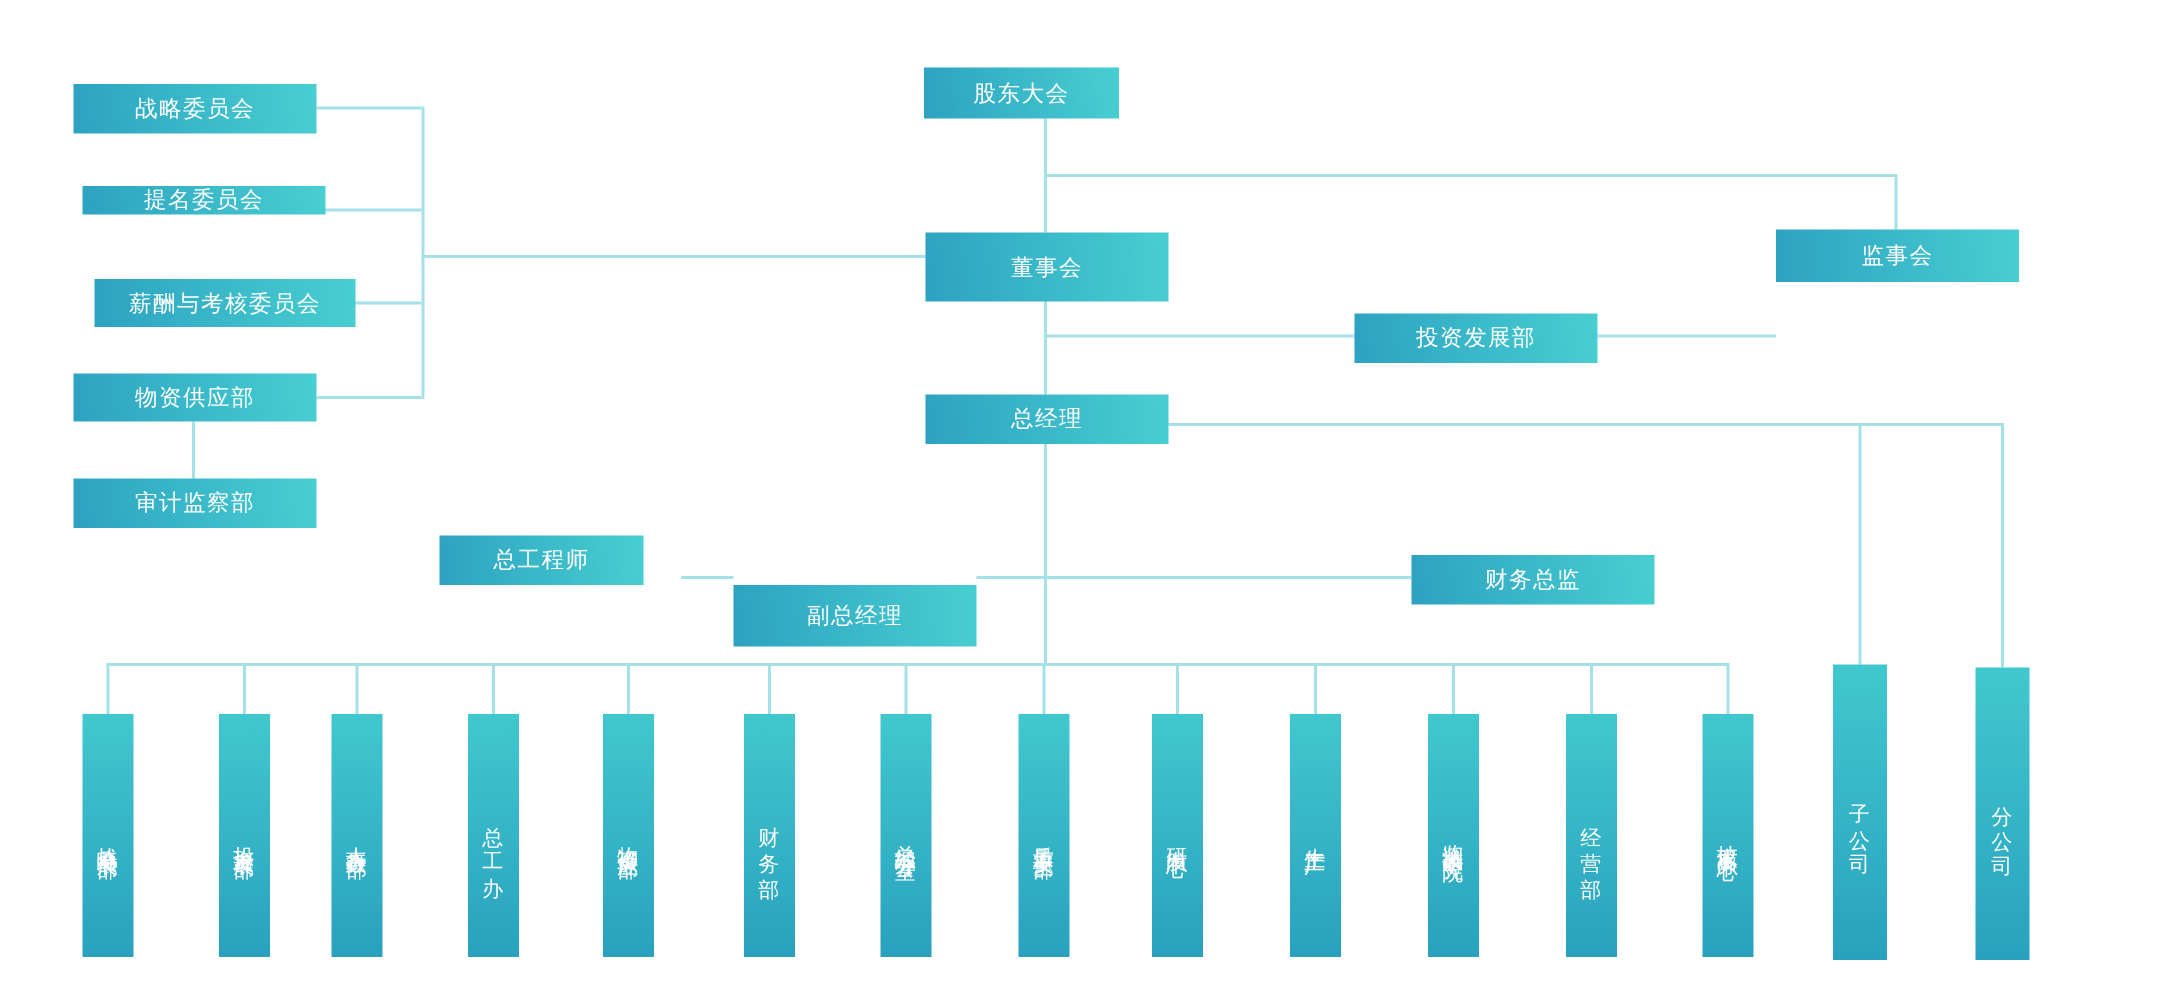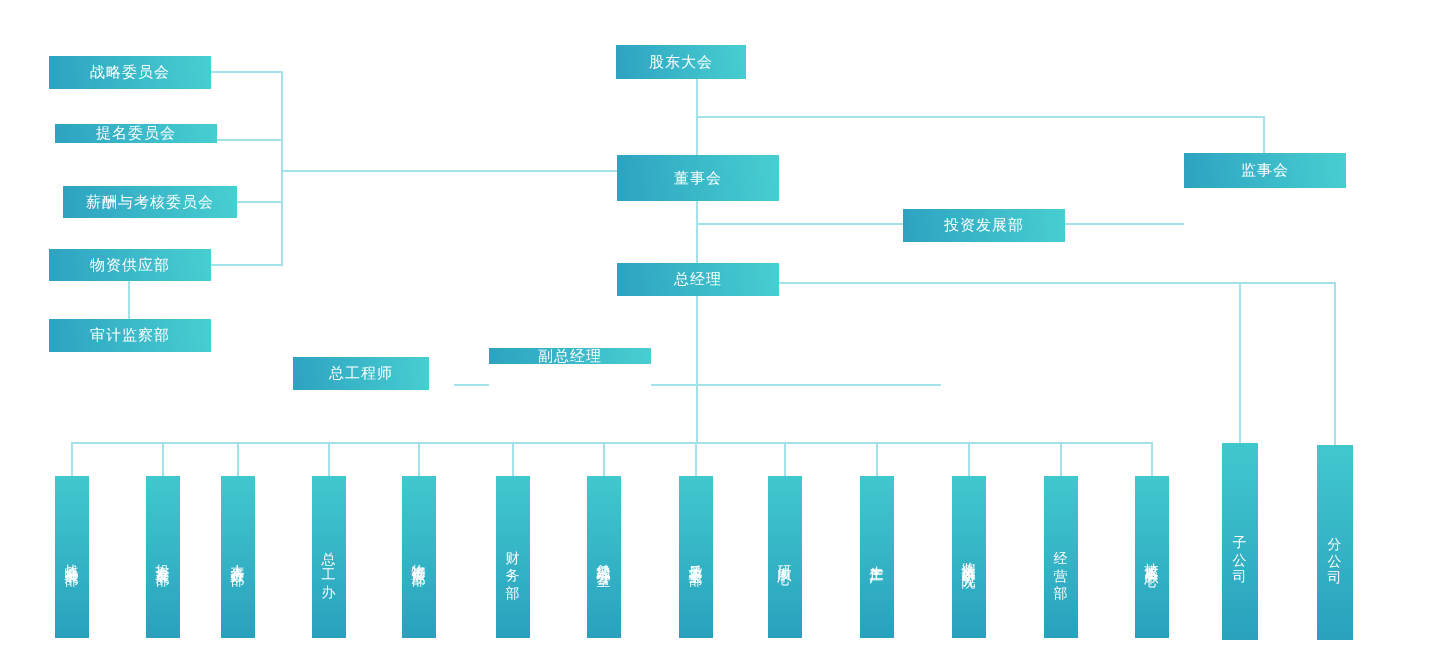--- a/index.html
+++ b/index.html
@@ -114,22 +114,25 @@
   </div>
   <div class="hbox" style="left:49px;top:249px;width:162px;height:32px">
     <span>物资供应部</span>
   </div>
   <div class="hbox" style="left:49px;top:319px;width:162px;height:33px">
     <span>审计监察部</span>
   </div>
   <div class="hbox" style="left:293px;top:357px;width:136px;height:33px">
     <span>总工程师</span>
   </div>
-  <div class="hbox" style="left:489px;top:348px;width:162px;height:16px">
+  <div class="hbox" style="left:489px;top:390px;width:162px;height:41px">
     <span>副总经理</span>
+  </div>
+  <div class="hbox" style="left:941px;top:370px;width:162px;height:33px">
+    <span>财务总监</span>
   </div>
 
   <div class="vbox" style="left:55px;top:476px;width:34px;height:162px">
     <span class="vtext sp-n">战略发展部</span>
   </div>
   <div class="vbox" style="left:146px;top:476px;width:34px;height:162px">
     <span class="vtext sp-n">投资发展部</span>
   </div>
   <div class="vbox" style="left:221px;top:476px;width:34px;height:162px">
     <span class="vtext sp-n">人事行政部</span>

